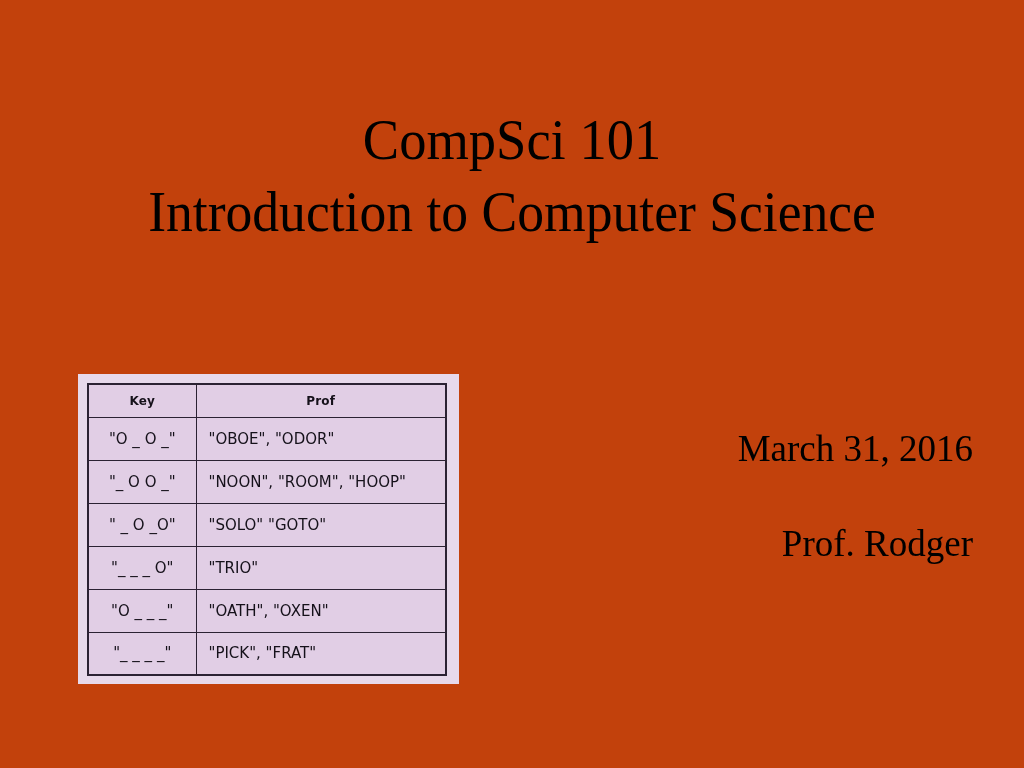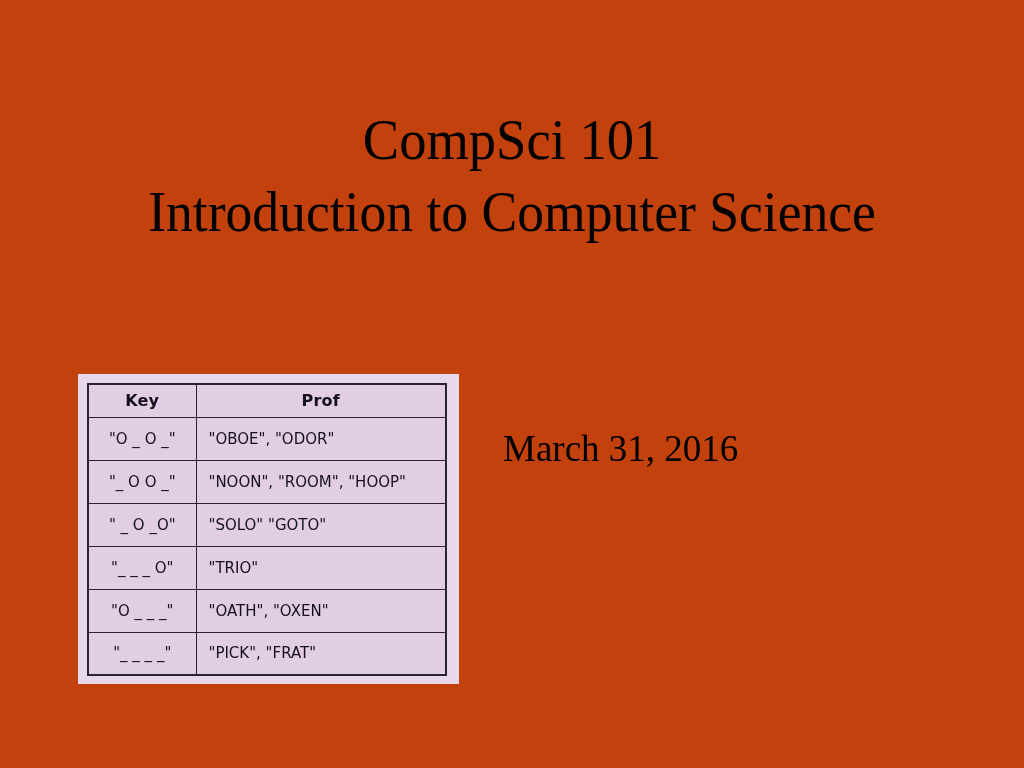--- a/index.html
+++ b/index.html
@@ -48,20 +48,21 @@
     font-size: 57px;
   }
 
   
   #body-text {
     position: absolute;
     left: 503px;
     top: 425px;
     width: 470px;
     color: #000000;
+    text-align: right;
   }
   .body-line {
     display: block;
     font-family: "Liberation Serif", "DejaVu Serif", serif;
     font-size: 37px;
     line-height: 47px;
     color: #000000;
     white-space: nowrap;
   }
   .body-spacer {
@@ -92,21 +93,21 @@
 
   #kv-table th,
   #kv-table td {
     border: 1px solid #2b2233;
     background: #e1cee5;
     color: #15111a;
     font-family: "DejaVu Sans", "Liberation Sans", sans-serif;
     box-sizing: border-box;
   }
   #kv-table thead th {
-    font-size: 16px;
+    font-size: 12px;
     font-weight: bold;
     text-align: center;
     height: 33px;
     padding: 0 4px;
     letter-spacing: 0.2px;
   }
   #kv-table tbody td {
     font-size: 15px;
     font-weight: normal;
     height: 43px;
@@ -169,15 +170,16 @@
           <td class="cell-key">"_ _ _ _"</td>
           <td class="cell-value">"PICK", "FRAT"</td>
         </tr>
       </tbody>
     </table>
   </div>
 
   <div id="body-text">
     <span class="body-line">March 31, 2016</span>
     <span class="body-spacer"></span>
+    <span class="body-line">Prof. Rodger</span>
   </div>
 
 </div>
 
 </body></html>

